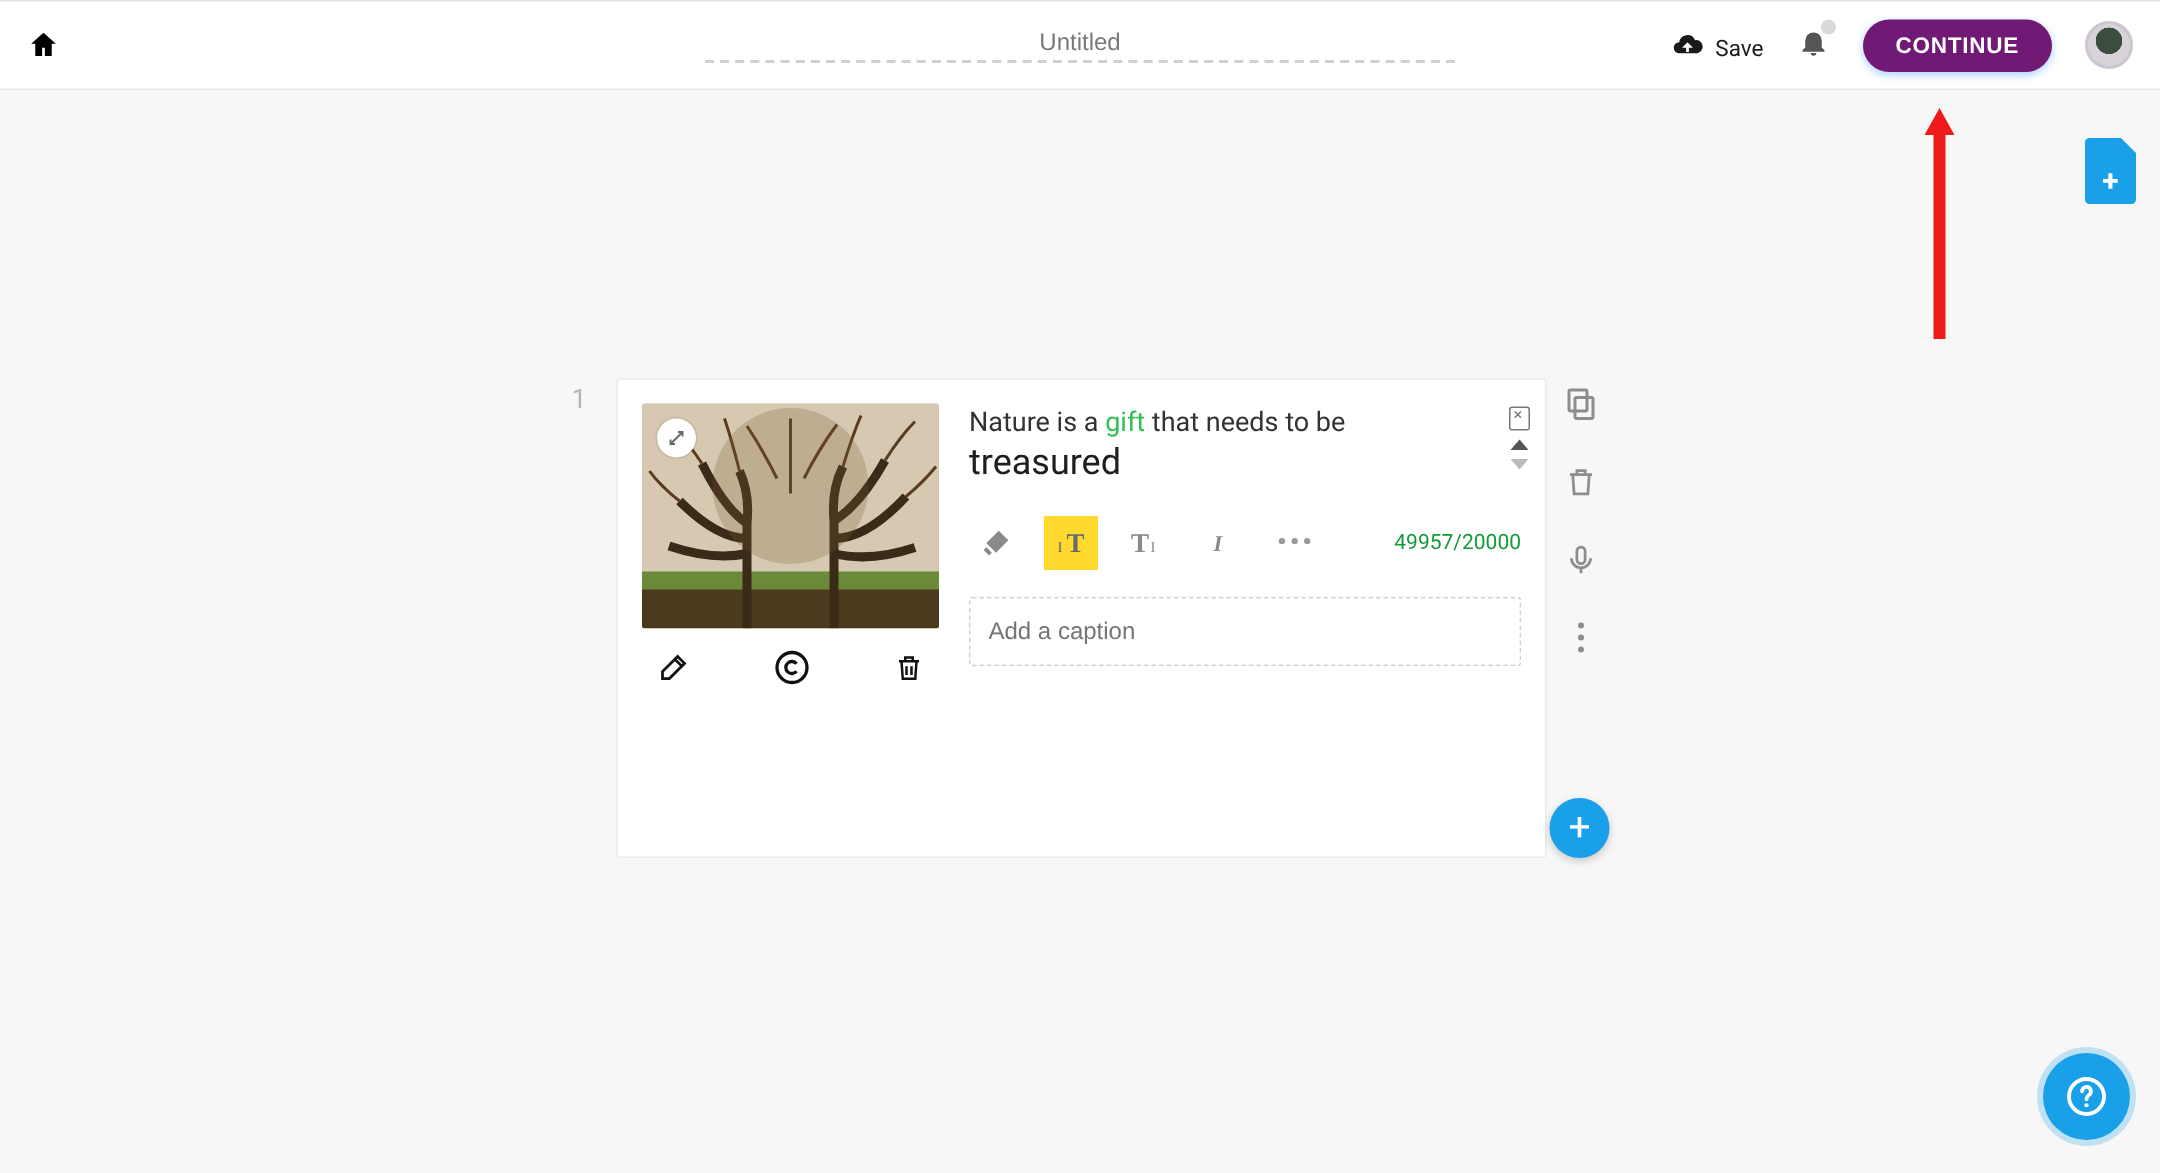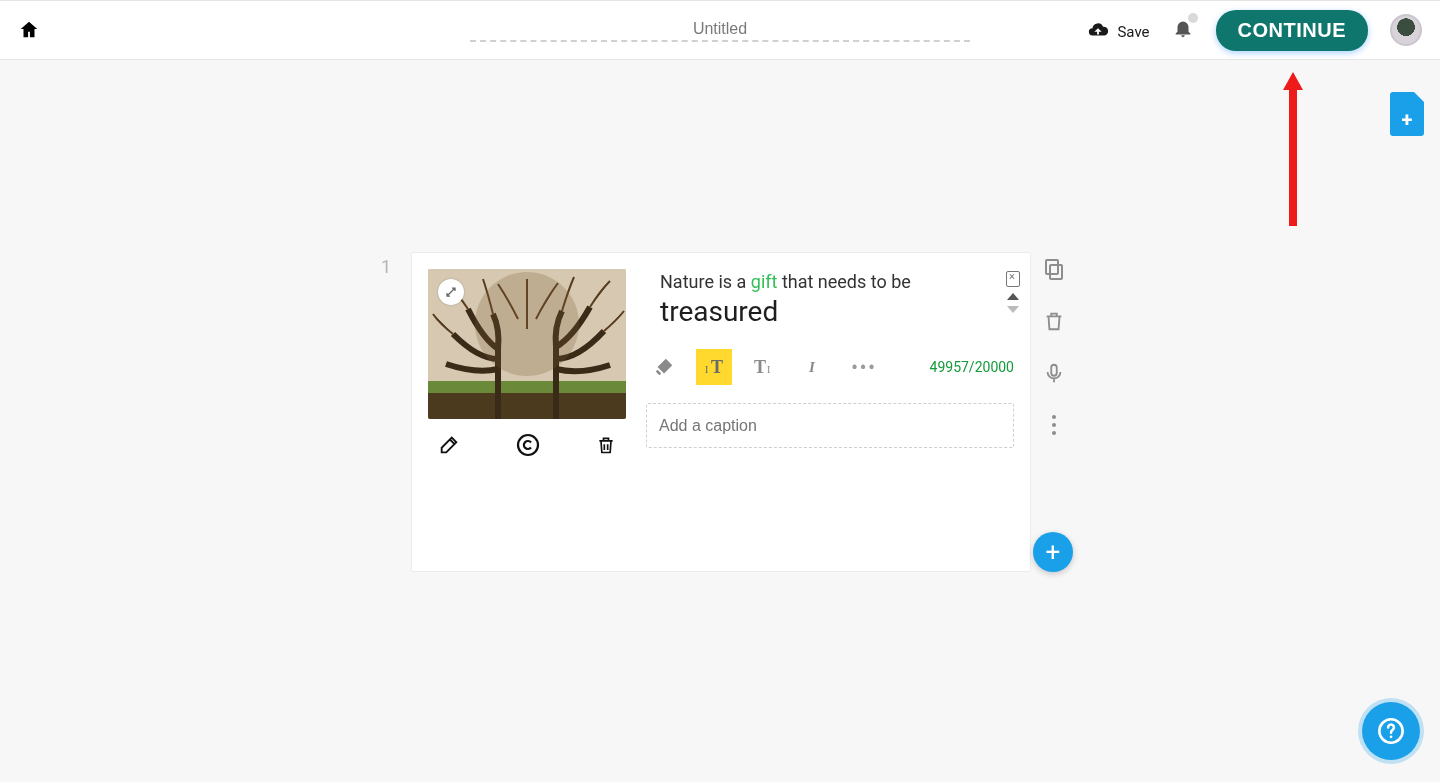--- a/index.html
+++ b/index.html
@@ -53,26 +53,26 @@
     gap: 22px;
   }
   .save-group { display:flex; align-items:flex-end; gap:8px; color:#1a1a1a; }
   .save-label { font-size: 15px; }
   .bell-wrap { position: relative; color:#555; }
   .bell-dot {
     position:absolute; top:-4px; right:-4px;
     width:10px; height:10px; border-radius:50%; background:#d9d9d9;
   }
   .continue-btn {
-    background:#0f766e;
+    background:#701a75;
     color:#fff;
     border:none;
     border-radius: 20px;
     padding: 9px 22px;
-    font-size: 20px;
+    font-size: 15px;
     font-weight: 700;
     letter-spacing: .5px;
     box-shadow: 0 2px 6px rgba(12,124,255,.35);
   }
   .avatar {
     width:32px; height:32px; border-radius:50%;
     background: radial-gradient(circle at 50% 40%, #3a4d3f 0 40%, #d8d3d8 41% 100%);
     border: 2px solid #cac5cf;
   }
 
@@ -134,23 +134,23 @@
     box-shadow:0 0 2px rgba(0,0,0,.25);
   }
   .media-actions {
     display:flex; justify-content:space-between;
     padding: 14px 10px 0 10px;
     color:#111;
   }
   .media-actions > * { display:flex; align-items:center; }
 
   .content-col { flex:1; position:relative; }
-  .main-text { font-size:18px; color:#333; line-height:1.4;margin-left:14px; }
+  .main-text { font-size:18px; color:#333; line-height:1.4; }
   .main-text .gift { color:#2fbf55; }
-  .main-text-big { font-size:28px; font-weight:400; color:#1e1e1e; margin-top:-2px; }
+  .main-text-big { font-size:24px; font-weight:400; color:#1e1e1e; margin-top:-2px; }
 
   .text-controls {
     position:absolute; top:2px; right:-6px;
     display:flex; flex-direction:column; align-items:center; gap:6px;
     color:#666;
   }
   .ctrl-delete-mini { width:14px; height:16px; border:1px solid #777; border-radius:2px; position:relative; }
   .ctrl-delete-mini::before{content:"×"; position:absolute; top:-2px; left:2px; font-size:11px; color:#777;}
   .tri-up { width:0;height:0;border-left:6px solid transparent;border-right:6px solid transparent;border-bottom:7px solid #555; }
   .tri-down { width:0;height:0;border-left:6px solid transparent;border-right:6px solid transparent;border-top:7px solid #bbb; }

